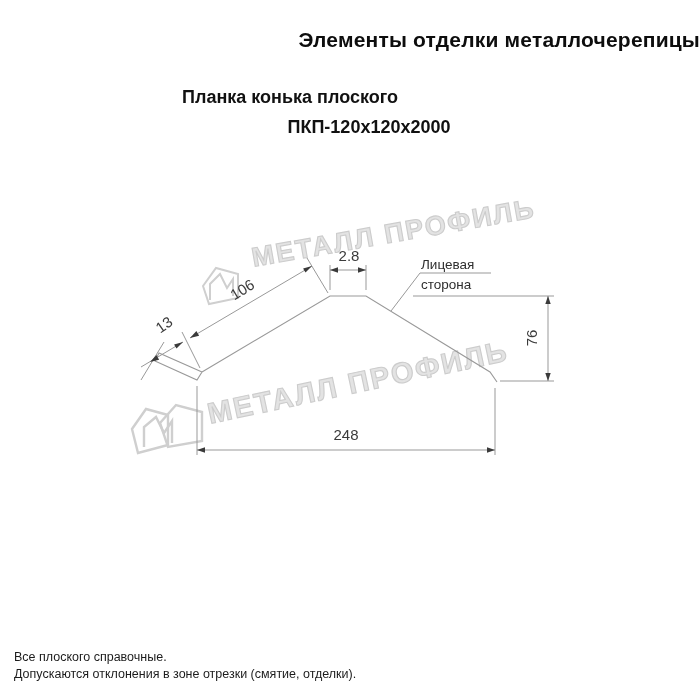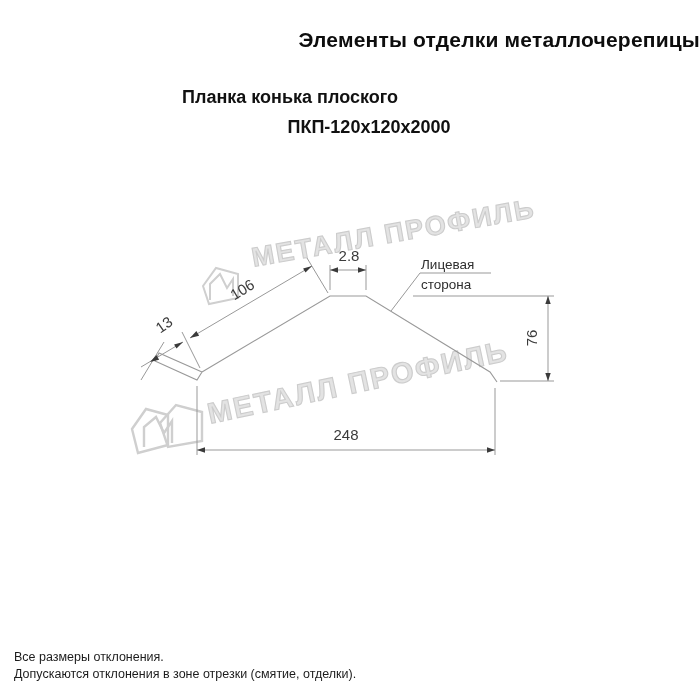--- a/index.html
+++ b/index.html
@@ -135,14 +135,14 @@
   <g>
     <g stroke="#999999" stroke-width="1" fill="none">
       <line x1="420" y1="273" x2="491" y2="273"></line>
       <line x1="420" y1="273" x2="391" y2="311"></line>
     </g>
     <text class="label-text" x="421" y="269">Лицевая</text>
     <text class="label-text" x="421" y="289">сторона</text>
   </g>
 </svg>
 
-<div class="footer n1">Все размеры отклонения.</div>
+<div class="footer n1">Все плоского справочные.</div>
 <div class="footer n2">Допускаются отклонения в зоне отрезки (смятие, отделки).</div>
 
 </body></html>

